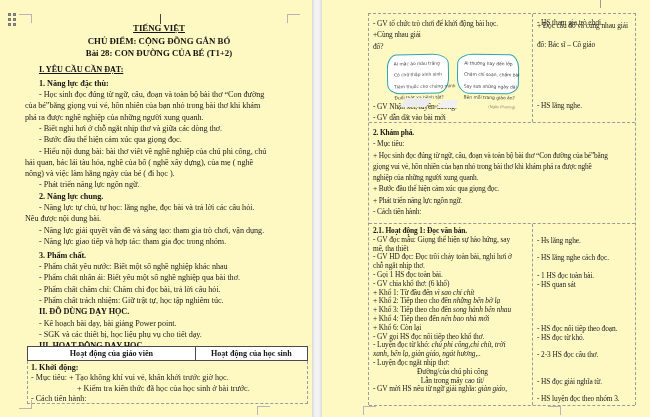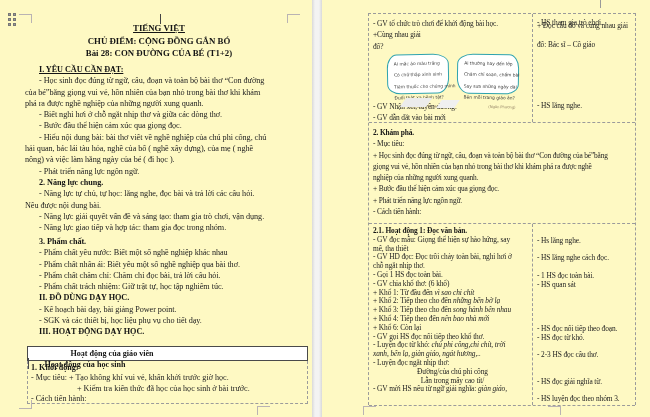--- a/index.html
+++ b/index.html
@@ -35,21 +35,21 @@
   .p1{position:absolute;left:0;top:0;width:312px;height:417px;}
   .p2{position:absolute;left:322px;top:0;width:328px;height:417px;}
 
   
   .title{position:absolute;left:25px;top:22px;width:268px;text-align:center;}
   .title .ln{line-height:12.6px;font-size:8.8px;}
   .p1body{position:absolute;left:25px;top:64px;width:268px;font-size:8.2px;letter-spacing:-0.05px;}
   .p1body .ln{line-height:11.3px;height:11.3px;}
 
   .t1{position:absolute;left:27px;top:346px;width:281px;font-size:8.1px;}
-  .t1h{display:flex;height:15px;border:1px solid #4a4a4a;box-sizing:border-box;background:#fff;flex-direction:column;}
+  .t1h{display:flex;height:15px;border:1px solid #4a4a4a;box-sizing:border-box;background:#fff;}
   .t1c{width:168px;text-align:center;font-weight:bold;color:#141414;padding-top:2px;box-sizing:border-box;}
   .t1c.c2{width:113px;border-left:1px solid #4a4a4a;}
   .t1b{height:43px;border-left:1px dashed #9b9b9b;border-right:1px dashed #9b9b9b;
        border-bottom:1px dashed #9b9b9b;box-sizing:border-box;padding:2px 0 0 3px;}
   .t1b .ln{line-height:10.4px;height:10.4px;}
 
   
   .t2{position:absolute;left:46px;top:13px;width:268px;height:392px;box-sizing:border-box;
       border-left:1px dashed #9b9b9b;border-right:1px dashed #9b9b9b;border-top:1px dashed #9b9b9b;
       font-size:7.4px;letter-spacing:-0.1px;}
@@ -106,20 +106,21 @@
   <div class="caret"></div>
 
   <section class="page p1">
     <div class="title">
       <div class="ln b u">TIẾNG VIỆT</div>
       <div class="ln b">CHỦ ĐIỂM: CỘNG ĐỒNG GẮN BÓ</div>
       <div class="ln b">Bài 28: CON ĐƯỜNG CỦA BÉ (T1+2)</div>
     </div>
     <div class="p1body">
         <div class="ln b u fi">I. YÊU CẦU CẦN ĐẠT:</div>
+        <div class="ln b fi sp">1. Năng lực đặc thù:</div>
         <div class="ln fi">- Học sinh đọc đúng từ ngữ, câu, đoạn và toàn bộ bài thơ “Con đường</div>
         <div class="ln">của bé”bằng giọng vui vẻ, hồn nhiên của bạn nhỏ trong bài thơ khi khám</div>
         <div class="ln">phá ra được nghề nghiệp của những người xung quanh.</div>
         <div class="ln fi">- Biết nghỉ hơi ở chỗ ngắt nhịp thơ và giữa các dòng thơ.</div>
         <div class="ln fi">- Bước đầu thể hiện cảm xúc qua giọng đọc.</div>
         <div class="ln fi">- Hiểu nội dung bài: bài thơ viết về nghề nghiệp của chú phi công, chú</div>
         <div class="ln">hải quan, bác lái tàu hỏa, nghề của bố ( nghề xây dựng), của mẹ ( nghề</div>
         <div class="ln">nông) và việc làm hằng ngày của bé ( đi học ).</div>
         <div class="ln fi">- Phát triển năng lực ngôn ngữ.</div>
         <div class="ln b fi">2. Năng lực chung.</div>

